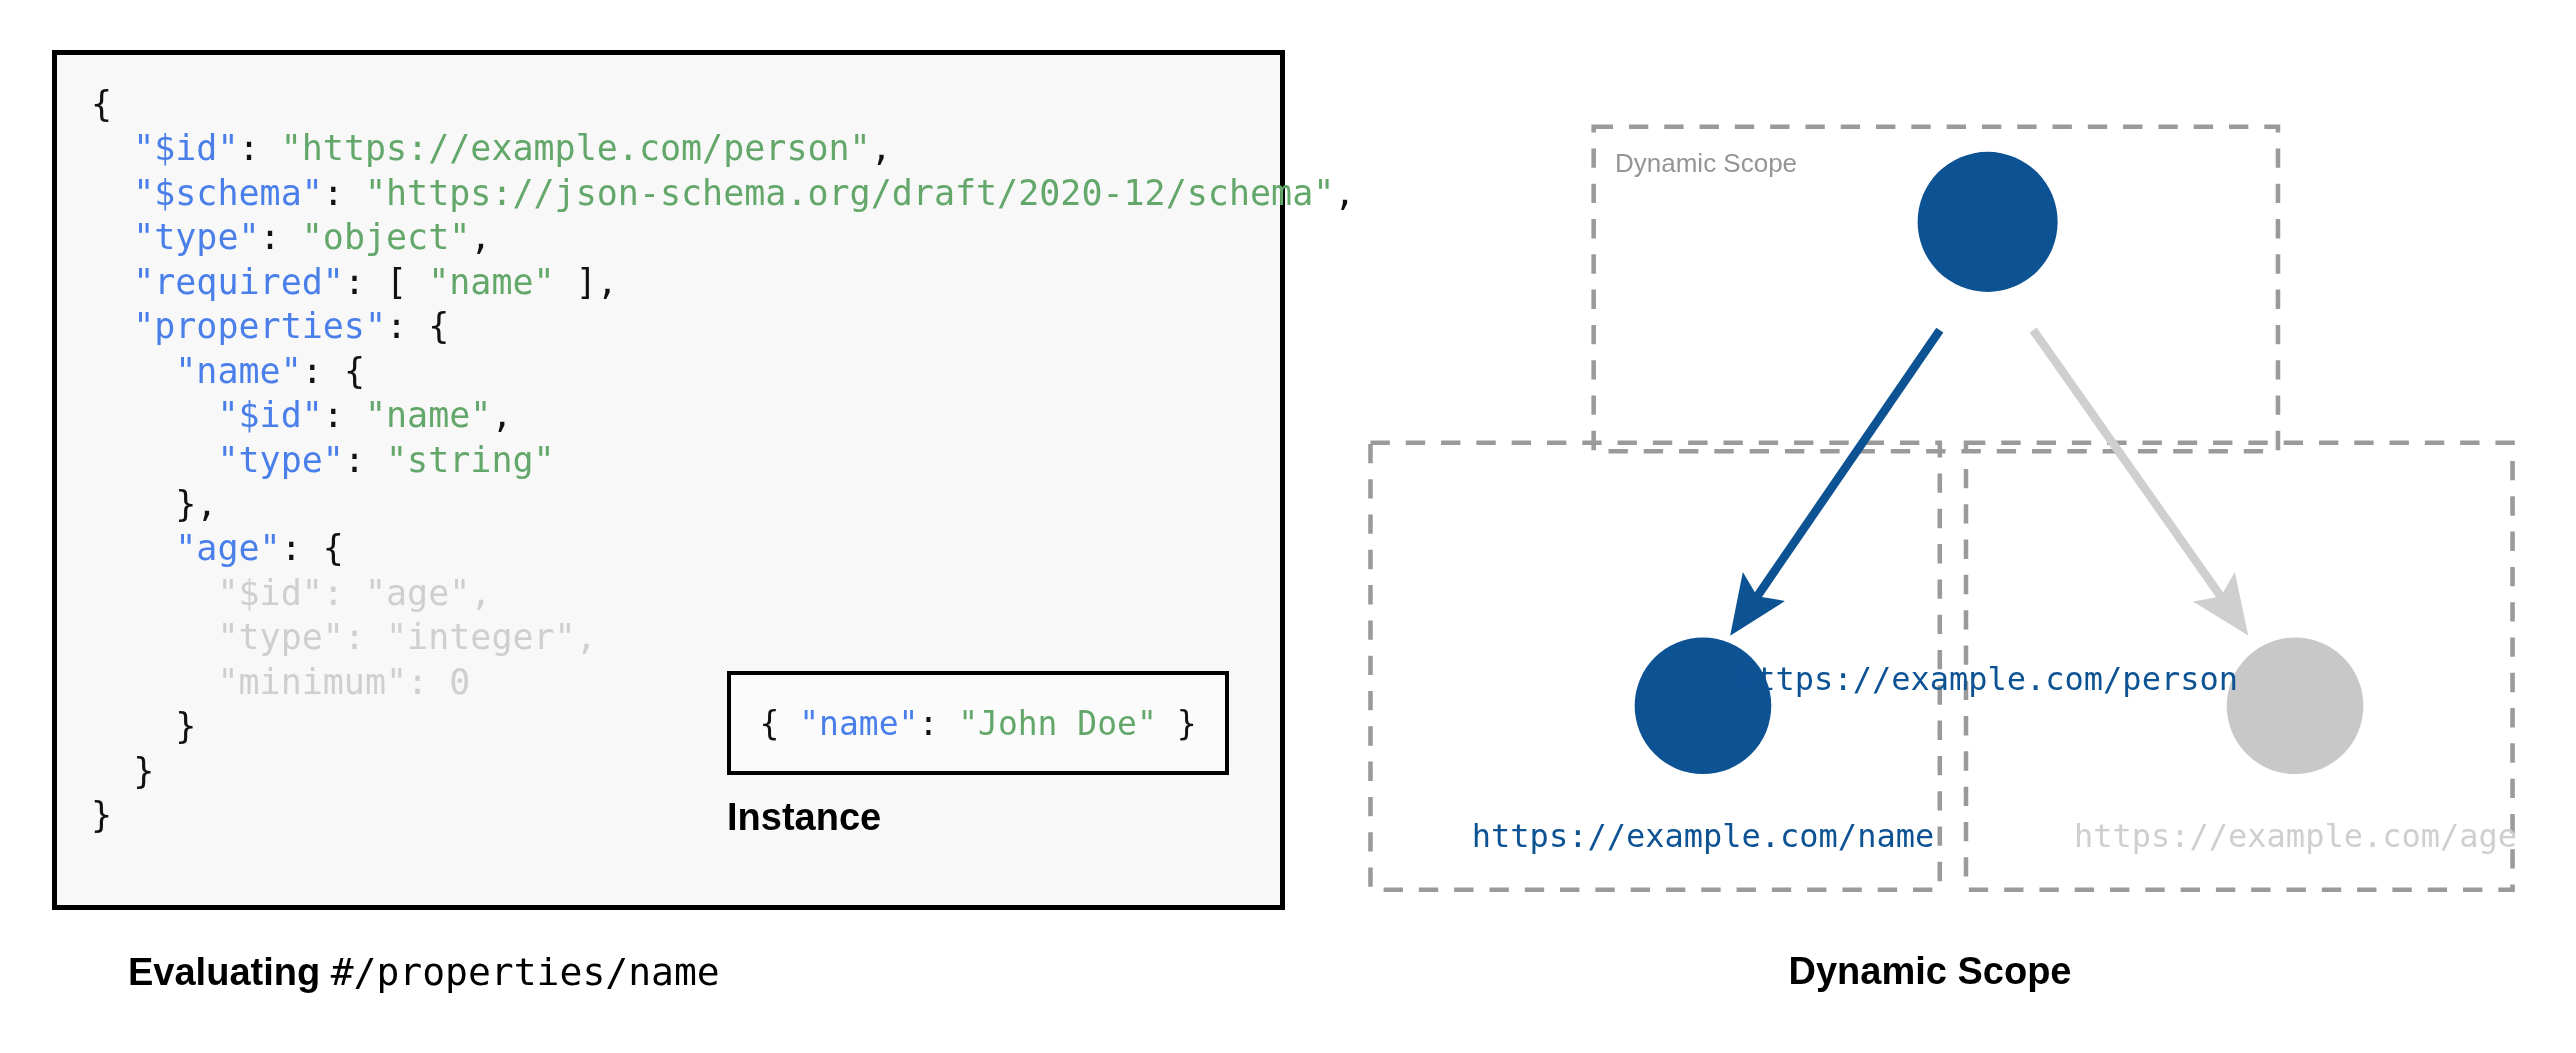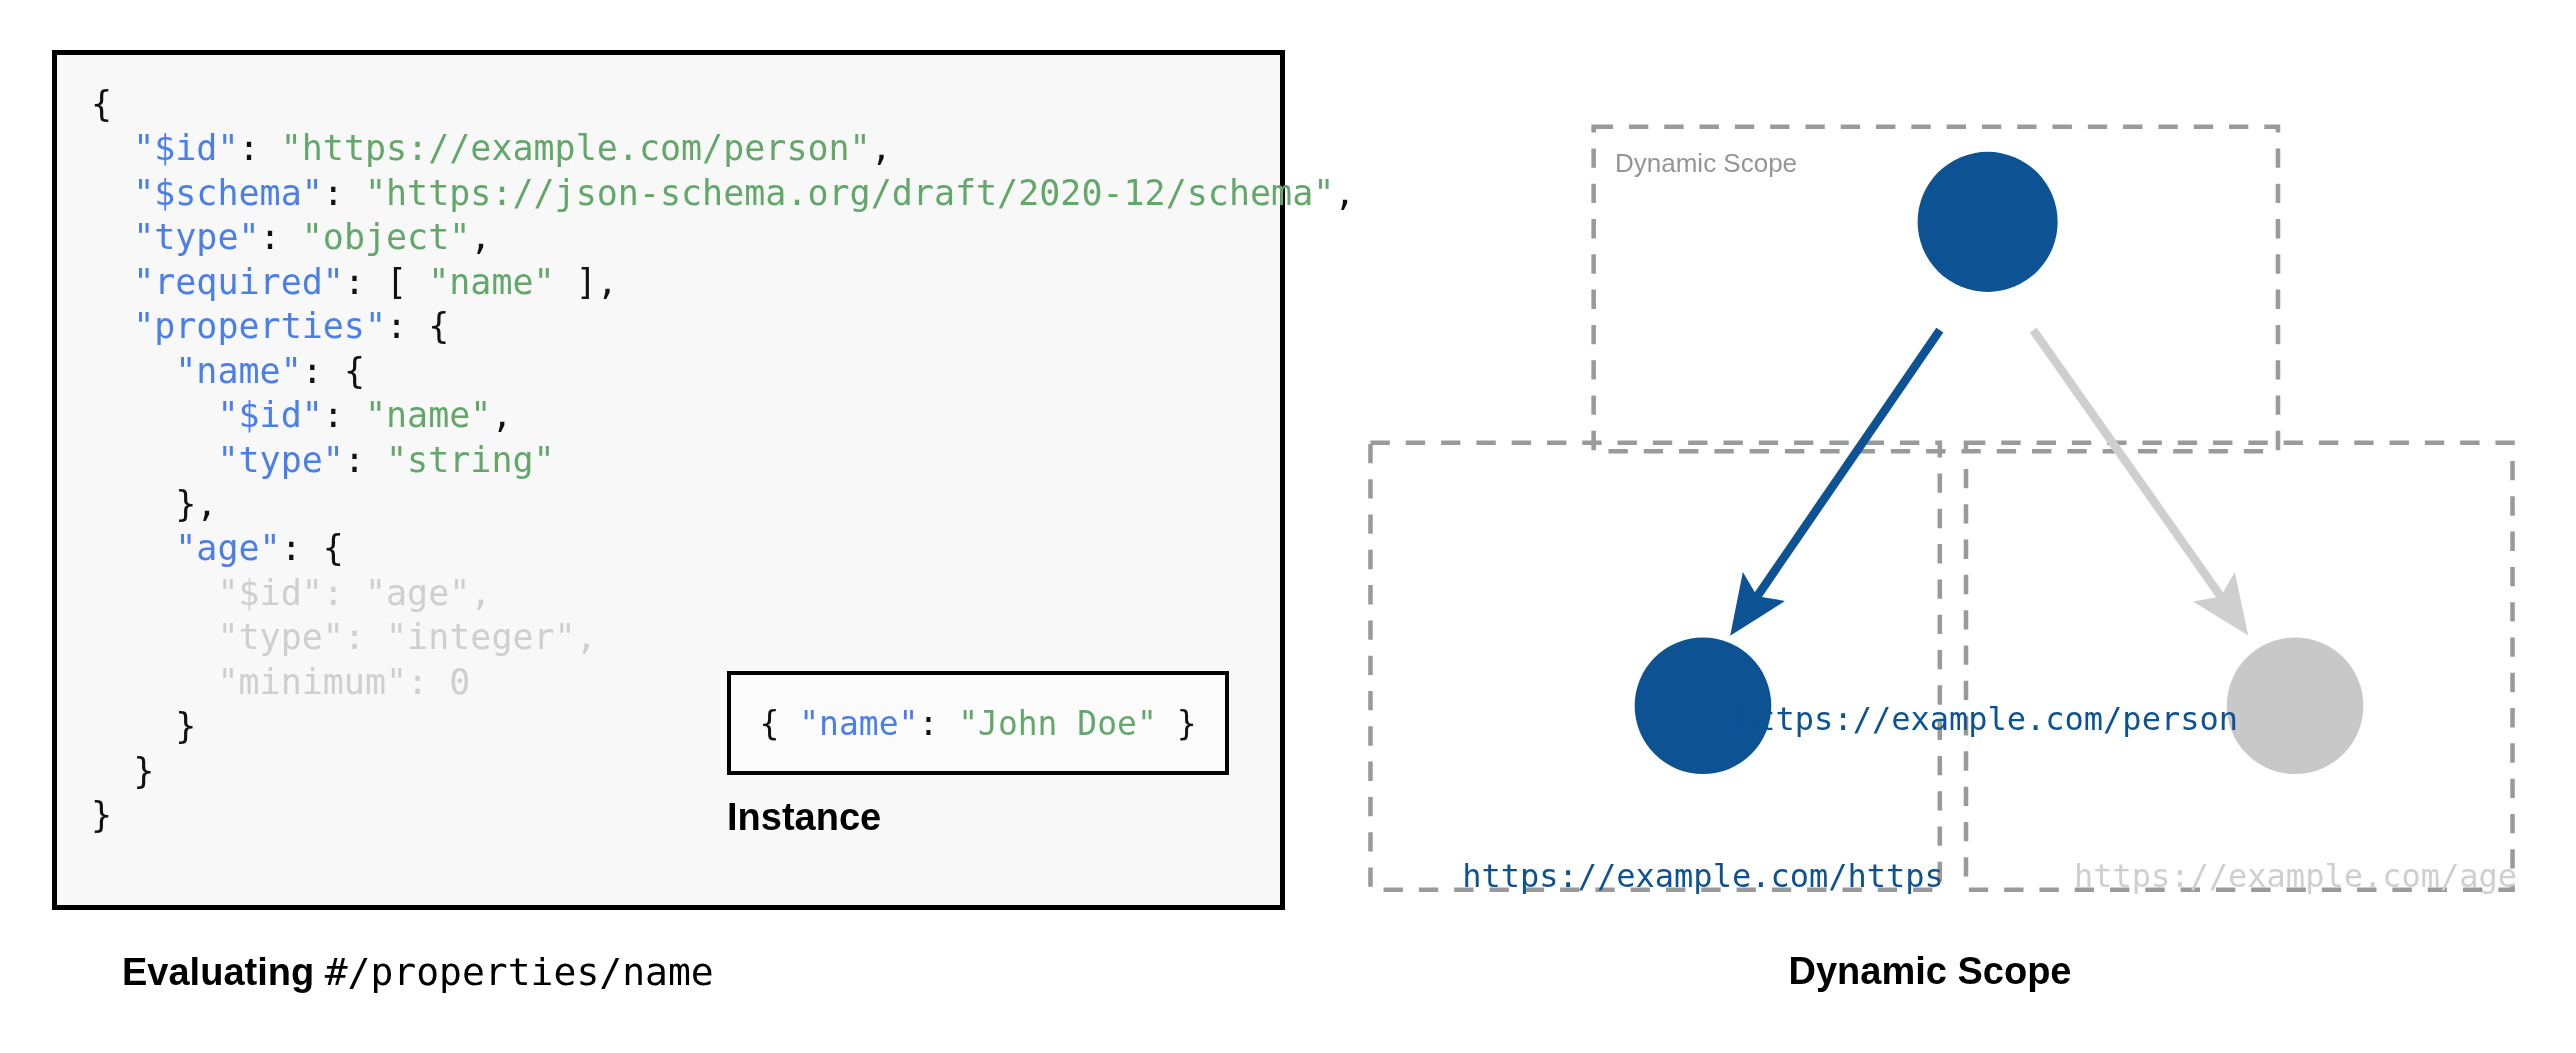--- a/index.html
+++ b/index.html
@@ -74,21 +74,21 @@
     text-align: left;
     font-family: "Liberation Sans", sans-serif;
     font-weight: bold;
     font-size: 38px;
     color: #000000;
   }
 
   
   #left-caption {
     position: absolute;
-    left: 122px;
+    left: 128px;
     top: 950px;
     font-size: 38px;
     color: #000000;
     white-space: nowrap;
   }
   #left-caption .cap-bold {
     font-family: "Liberation Sans", sans-serif;
     font-weight: bold;
   }
   #left-caption .cap-mono {
@@ -116,21 +116,20 @@
     font-size: 26px;
     color: #959595;
     white-space: nowrap;
   }
   .node-label {
     position: absolute;
     font-family: "DejaVu Sans Mono", monospace;
     font-size: 32px;
     white-space: nowrap;
     text-align: center;
-    margin-top: 40px;
   }
   .node-label.active { color: #0d5394; }
   .node-label.inactive { color: #cfcfcf; }
 
   #right-caption {
     position: absolute;
     left: 1560px;
     top: 950px;
     width: 740px;
     text-align: center;
@@ -181,21 +180,21 @@
 
       <circle cx="1160" cy="330" r="123" fill="#0d5394"></circle>
       <circle cx="660" cy="1180" r="120" fill="#0d5394"></circle>
       <circle cx="1700" cy="1180" r="120" fill="#c8c8c8"></circle>
     </svg>
 
     <div class="scope-label" style="left:288px; top:114px;">Dynamic Scope</div>
 
     <div class="node-label active" style="left:239px; top:626px; width:843px;">https://example.com/person</div>
 
-    <div class="node-label active" style="left:-51px; top:783px; width:854px;">https://example.com/https</div>
+    <div class="node-label active" style="left:-51px; top:783px; width:854px;">https://example.com/name</div>
 
     <div class="node-label inactive" style="left:547px; top:783px; width:843px;">https://example.com/age</div>
   </div>
 
   <div id="right-caption">Dynamic Scope</div>
 
 </div>
 
 
 </body></html>

